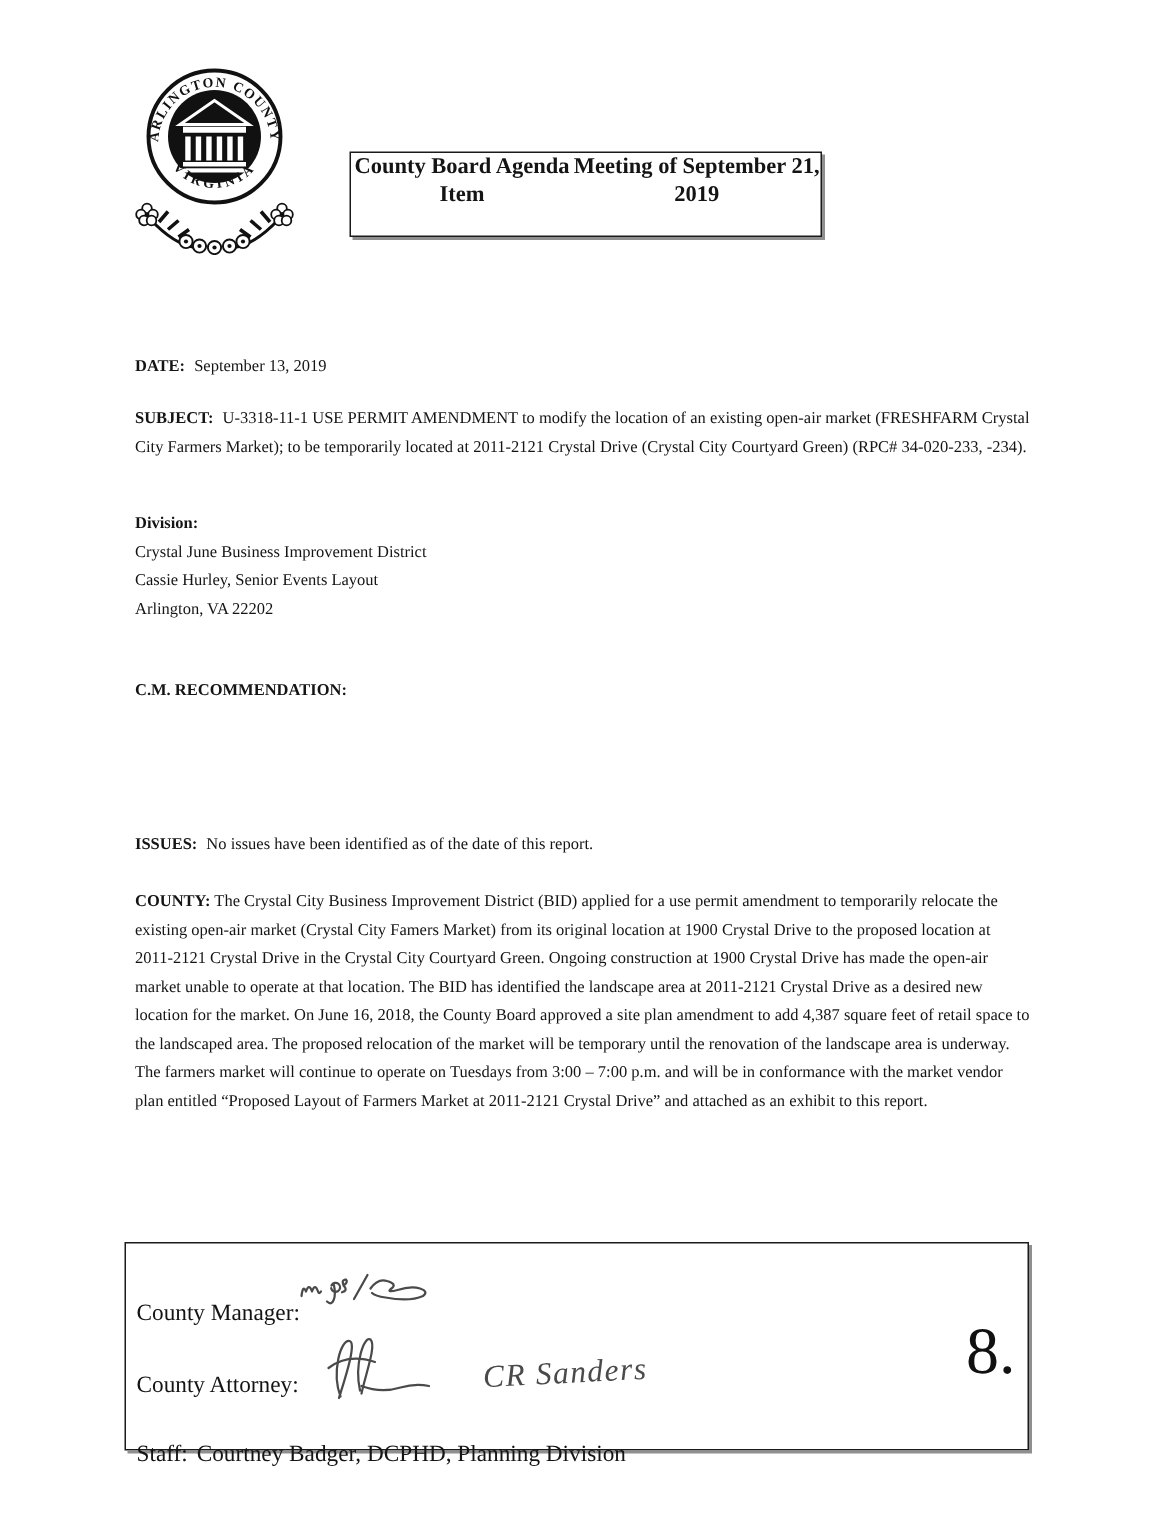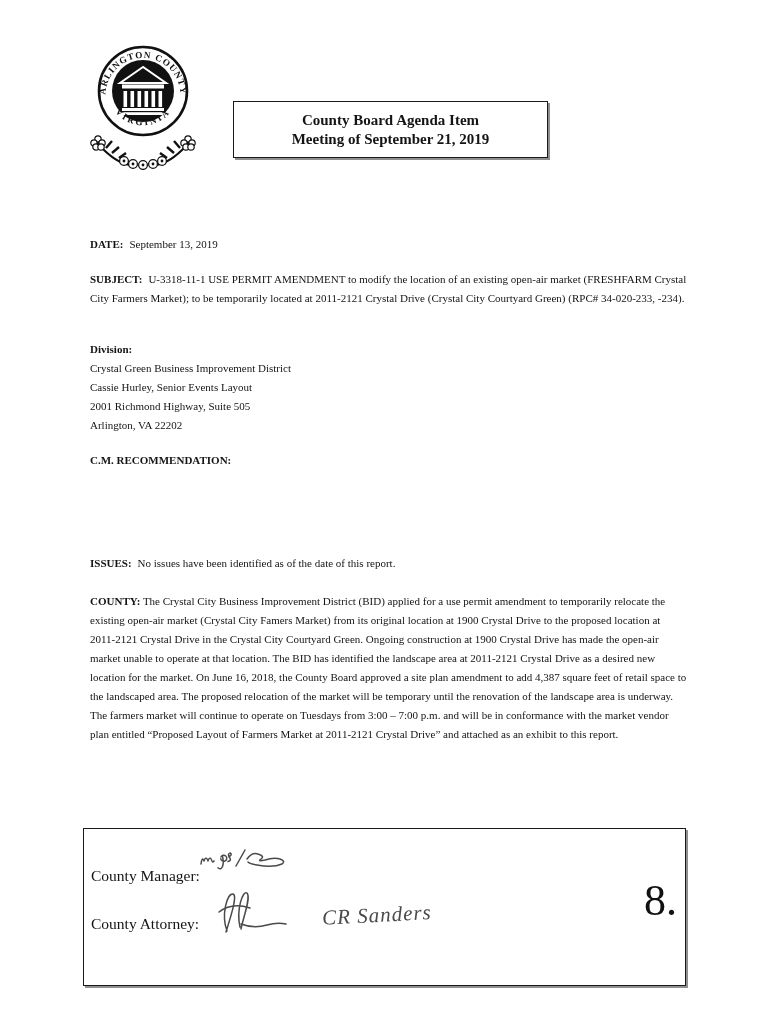--- a/index.html
+++ b/index.html
@@ -12,30 +12,30 @@
   .abs { position:absolute; }
   p, .line { font-size:11px; line-height:19px; color:#141414; }
   b { font-weight:bold; }
   .doc-title {
     left:20px; top:59px; width:740px; text-align:center;
     font-size:18.5px; font-weight:bold; letter-spacing:0.3px;
   }
   .agenda-box {
     left:233px; top:101px; width:315px; height:57px;
     border:1.5px solid #1a1a1a; box-shadow:2px 2px 0 #8f8f8f;
-    display:flex; flex-direction:column; justify-content:center;
+    display:flex; flex-direction:row; justify-content:center;
     text-align:center;
   }
   .agenda-box .line { font-weight:bold; font-size:15px; line-height:19px; }
   .body-block { left:90px; width:598px; }
   .val-gap { margin-left:6px; }
   .indent-block { left:127px; width:560px; }
   .u { text-decoration:underline; }
   .signoff-box {
-    left:83px; top:828px; width:603px; height:158px;
+    left:83px; top:828px; width:603px; height:139px;
     border:1.5px solid #1a1a1a; box-shadow:2px 2px 0 #8f8f8f;
   }
   .sig-label { font-size:15.5px; }
   .item-number {
     right:8px; top:50px; font-size:44px; line-height:44px;
     font-family:"Liberation Serif", serif; color:#111;
   }
   .attorney-name {
     font-family:"Liberation Serif", serif; font-style:italic;
     font-size:21px; color:#4a4a4a; transform:rotate(-3deg);
@@ -124,23 +124,22 @@
   <p class="abs body-block" style="top:235px;">
     <b>DATE:</b><span class="val-gap">September 13, 2019</span>
   </p>
 
   <p class="abs body-block" style="top:270px;">
     <b>SUBJECT:</b><span class="val-gap">U-3318-11-1 USE PERMIT AMENDMENT to modify the location of an existing open-air market (FRESHFARM Crystal City Farmers Market); to be temporarily located at 2011-2121 Crystal Drive (Crystal City Courtyard Green) (RPC# 34-020-233, -234).</span>
   </p>
 
   <div class="abs body-block" style="top:340px;">
     <p><b>Division:</b></p>
-    <p>Crystal Green Business Improvement District</p>
+    <p>Crystal June Business Improvement District</p>
     <p>Cassie Hurley, Senior Events Layout</p>
-    <p>2001 Richmond Highway, Suite 505</p>
     <p>Arlington, VA 22202</p>
   </div>
 
   <p class="abs body-block" style="top:451px;">
     <b>C.M. RECOMMENDATION:</b>
   </p>
 
   <p class="abs body-block" style="top:554px;">
     <b>ISSUES:</b><span class="val-gap">No issues have been identified as of the date of this report.</span>
   </p>
@@ -168,15 +167,18 @@
       <path class="sig-stroke" d="M15,46 C9,30 15,8 21,9 C26,10 18,34 14,47"></path>
       <path class="sig-stroke" d="M28,42 C24,24 31,5 35,8 C39,12 32,30 29,44"></path>
       <path class="sig-stroke" d="M7,27 Q20,17 38,23"></path>
       <path class="sig-stroke" d="M29,39 Q42,44 55,40 Q65,37 74,39"></path>
     </svg>
 
     <div class="abs attorney-name" style="left:238px; top:74px;">CR Sanders</div>
 
     <div class="abs item-number">8.</div>
 
+    <p class="abs sig-label" style="left:7px; top:131px;">
+      <span>Staff:</span><span class="val-gap">Courtney Badger, DCPHD, Planning Division</span>
+    </p>
   </div>
 
 </div>
 
 </body></html>

